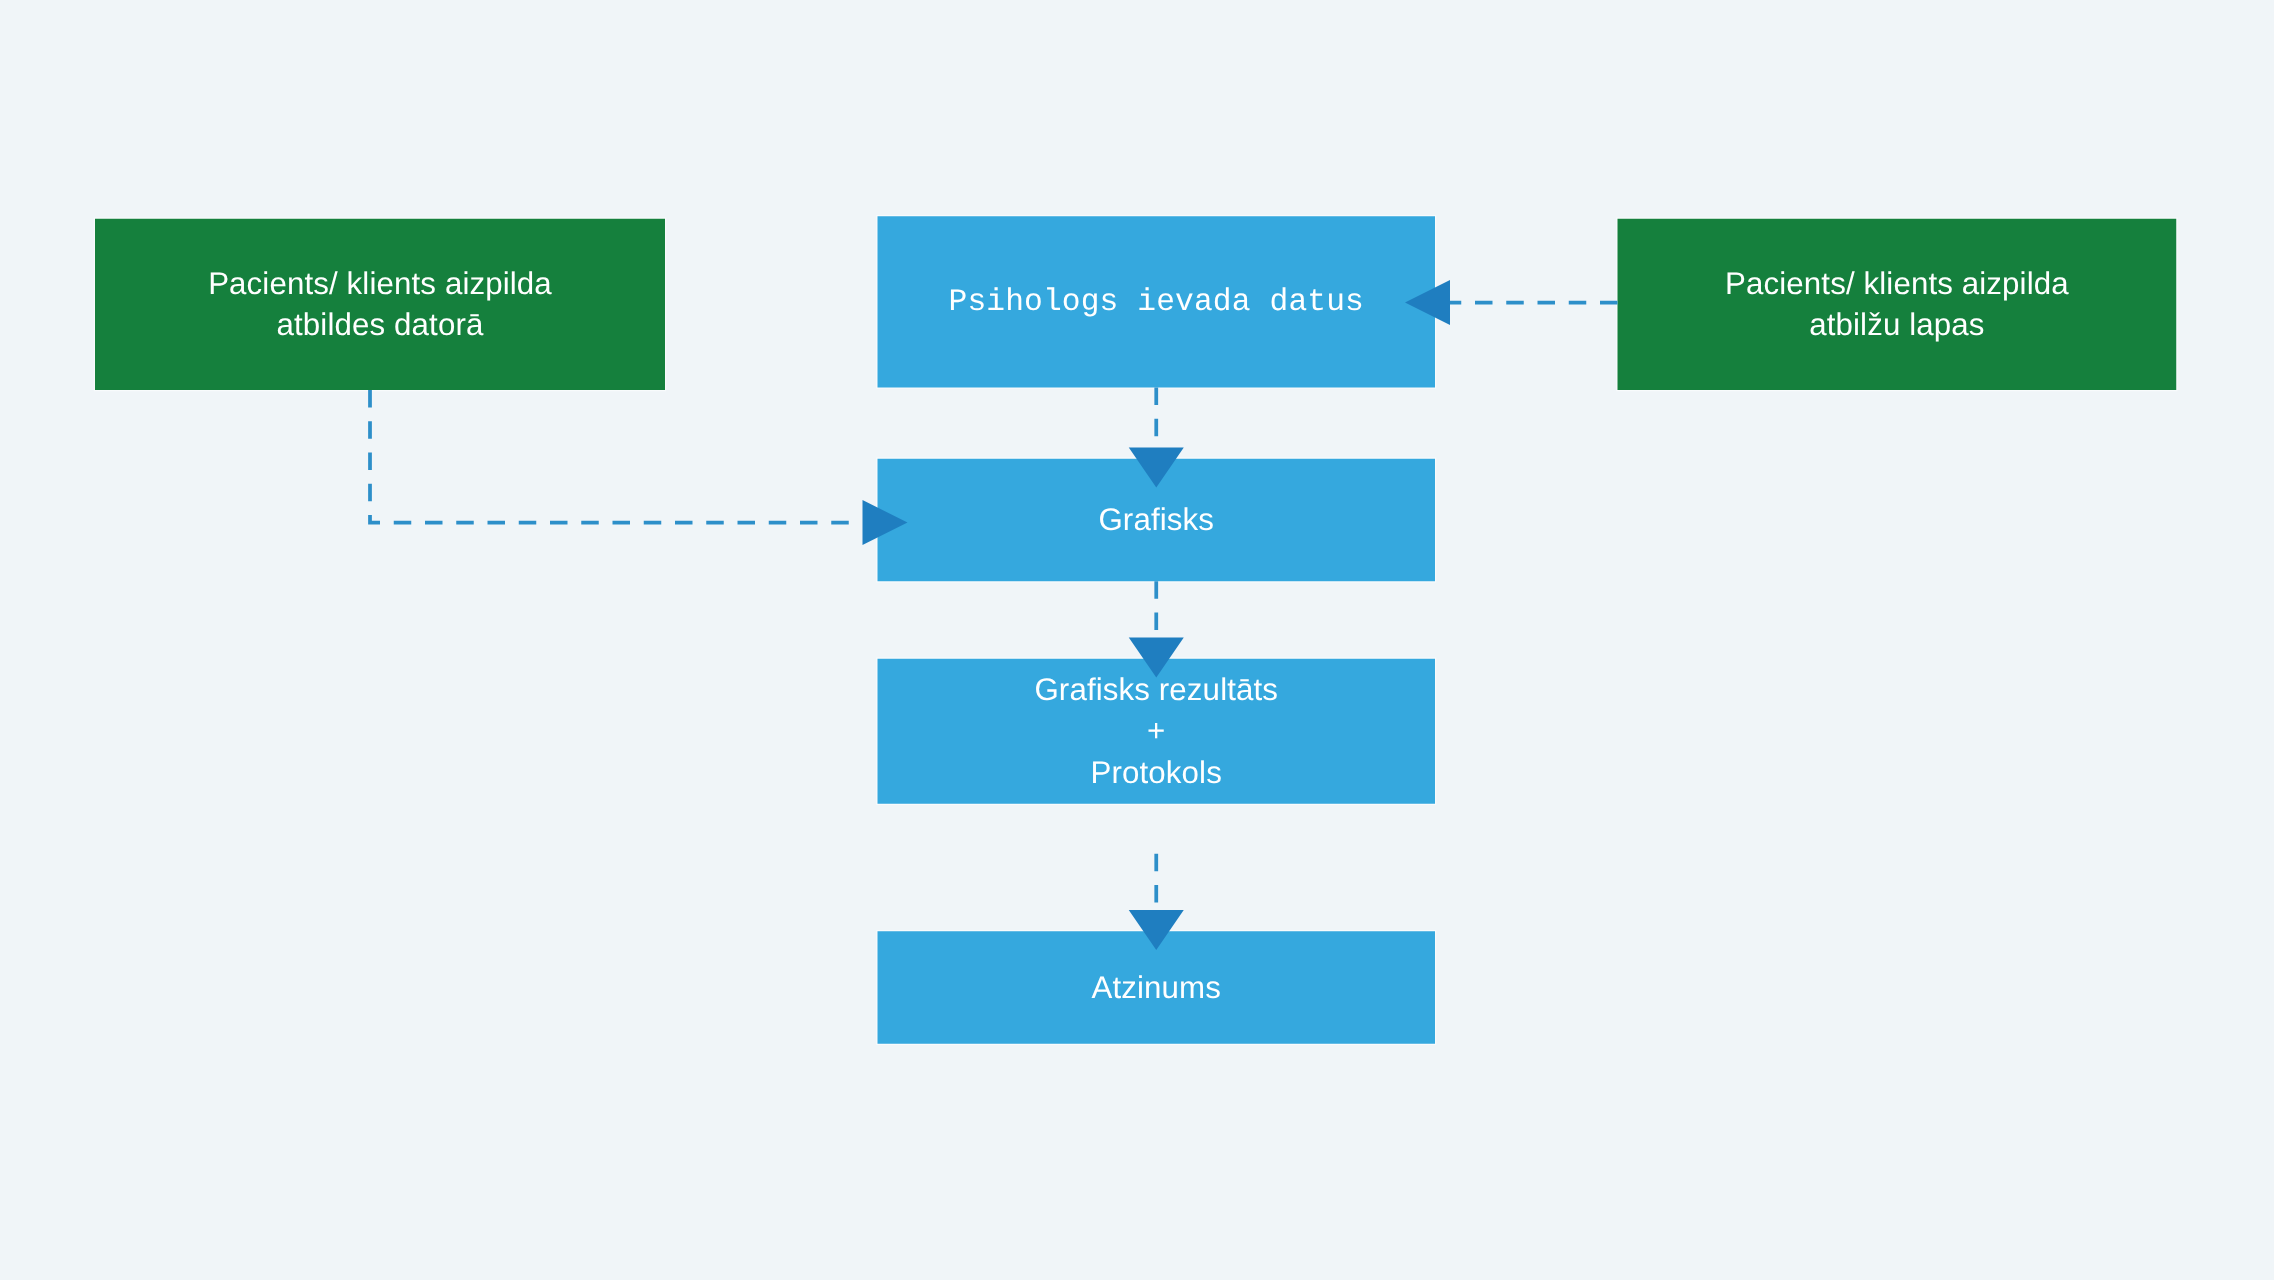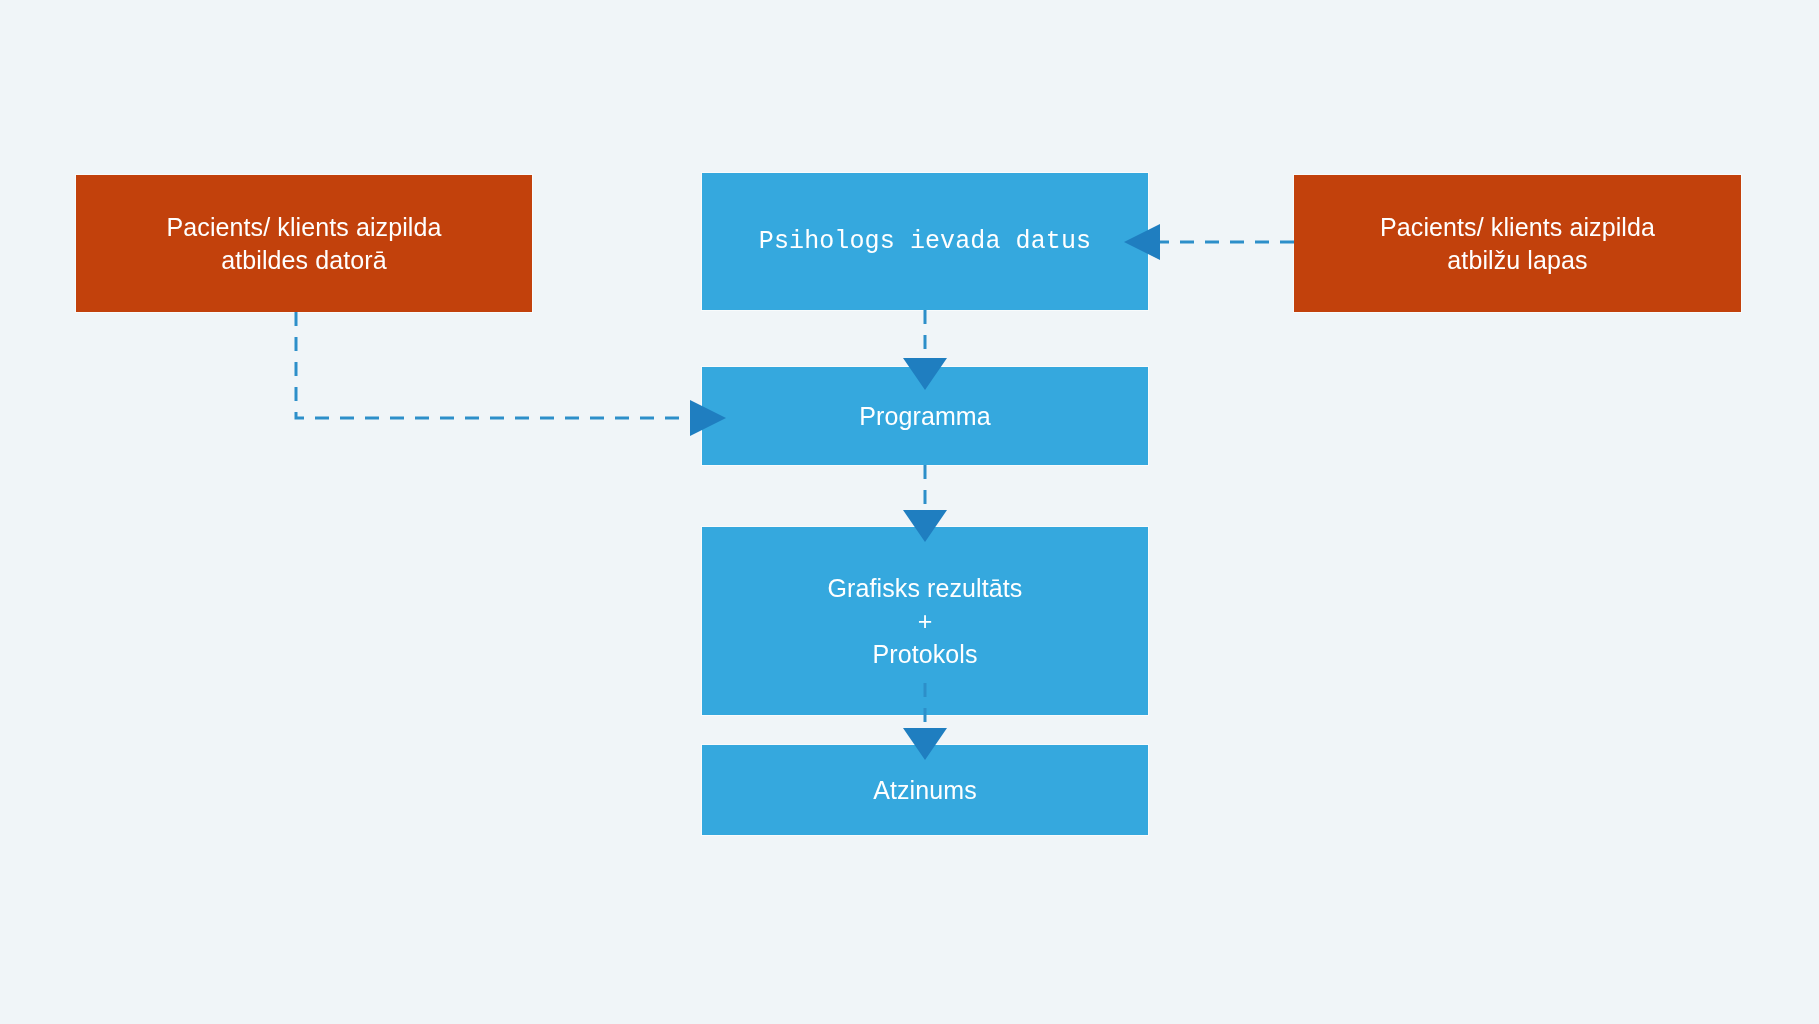--- a/index.html
+++ b/index.html
@@ -30,21 +30,21 @@
     font-size: 25px;
     line-height: 1.32;
     font-weight: 400;
     letter-spacing: 0.1px;
     box-shadow: 0 0 0 1px rgba(255,255,255,0.55);
     padding: 4px 14px;
     white-space: pre-line;
     z-index: 2;
   }
   .node.side {
-    background: #c2410c;
+    background: #15803d;
   }
   .node.center {
     background: #35a8de;
   }
   .node-label {
     display: block;
     width: 100%;
   }
 
   
@@ -99,24 +99,24 @@
   <div class="node center" style="left:702px; top:173px; width:446px; height:137px;font-family:Liberation Mono, monospace;">
     <span class="node-label">Psihologs ievada datus</span>
   </div>
 
   <div class="node side" style="left:1294px; top:175px; width:447px; height:137px;">
     <span class="node-label">Pacients/ klients aizpilda
 atbilžu lapas</span>
   </div>
 
   <div class="node center" style="left:702px; top:367px; width:446px; height:98px;">
-    <span class="node-label">Programma</span>
+    <span class="node-label">Grafisks</span>
   </div>
 
-  <div class="node center" style="left:702px; top:527px; width:446px; height:188px;">
+  <div class="node center" style="left:702px; top:527px; width:446px; height:116px;">
     <span class="node-label">Grafisks rezultāts
 +
 Protokols</span>
   </div>
 
   <div class="node center" style="left:702px; top:745px; width:446px; height:90px;">
     <span class="node-label">Atzinums</span>
   </div>
 
 </div>

